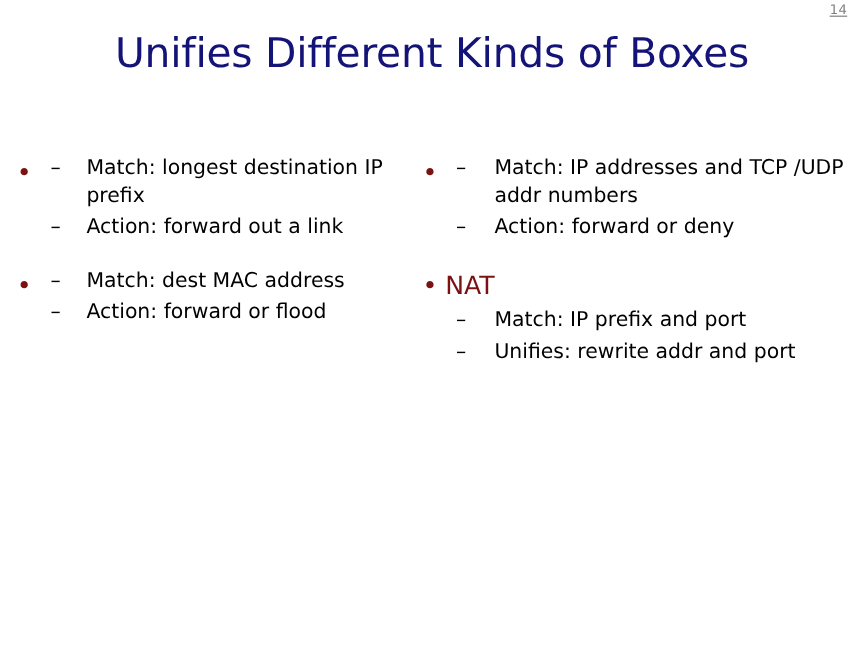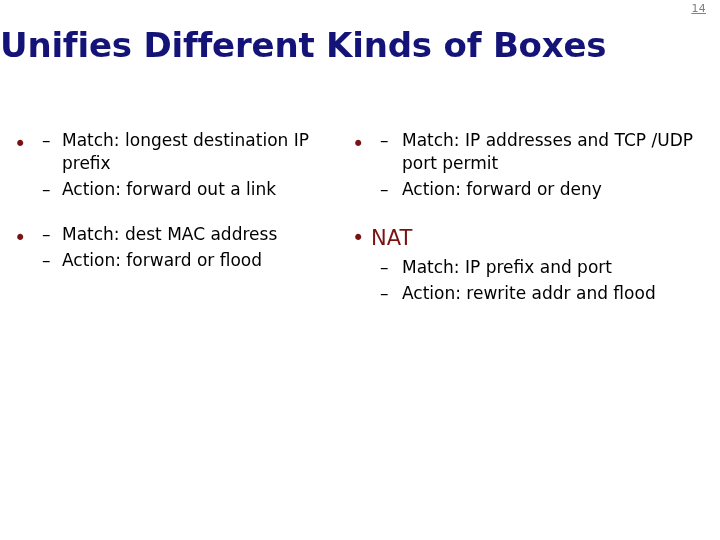--- a/index.html
+++ b/index.html
@@ -27,24 +27,25 @@
     letter-spacing: 0.3px;
     text-decoration: underline;
   }
 
   
   .slide-title {
     position: absolute;
     top: 24px;
     left: 0;
     width: 720px;
+    text-align: center;
     font-size: 34px;
     line-height: 42px;
     color: #141478;
-    font-weight: 700;
+    font-weight: 400;
     letter-spacing: -0.2px;
     white-space: nowrap;
   }
 
   
   .content {
     position: absolute;
     top: 126px;
     left: 0;
     width: 720px;
@@ -97,21 +98,21 @@
     margin-bottom: 4px;
   }
   .l2 .dash {
     position: absolute;
     left: 0;
     top: 0;
     font-size: 17px;
     line-height: 22.5px;
     color: #000000;
   }
-  .l2 .l2-text { display: block; }
+  .l2 .l2-text { display: block; margin-left: 10px; }
 
   
   .column.right .l2 { padding-left: 22px; }
 </style>
 </head>
 <body>
 
 <div class="slide-number">14</div>
 
 <div class="slide-title">Unifies Different Kinds of Boxes</div>
@@ -156,41 +157,41 @@
 
   <div class="column right">
 
     <div class="group g1">
       <div class="l1">
         <span class="bullet">•</span>
       </div>
       <div class="l2-list">
         <div class="l2">
           <span class="dash">–</span>
-          <span class="l2-text">Match: IP addresses and TCP /UDP port permit</span>
+          <span class="l2-text">Match: IP addresses and TCP /UDP addr numbers</span>
         </div>
         <div class="l2">
           <span class="dash">–</span>
           <span class="l2-text">Action: forward or deny</span>
         </div>
       </div>
     </div>
 
     <div class="group g2">
       <div class="l1">
         <span class="bullet">•</span>
         <span class="l1-label">NAT</span>
       </div>
       <div class="l2-list">
         <div class="l2">
           <span class="dash">–</span>
           <span class="l2-text">Match: IP prefix and port</span>
         </div>
         <div class="l2">
           <span class="dash">–</span>
-          <span class="l2-text">Action: rewrite addr and flood</span>
+          <span class="l2-text">Unifies: rewrite addr and port</span>
         </div>
       </div>
     </div>
 
   </div>
 
 </div>
 
 </body></html>

